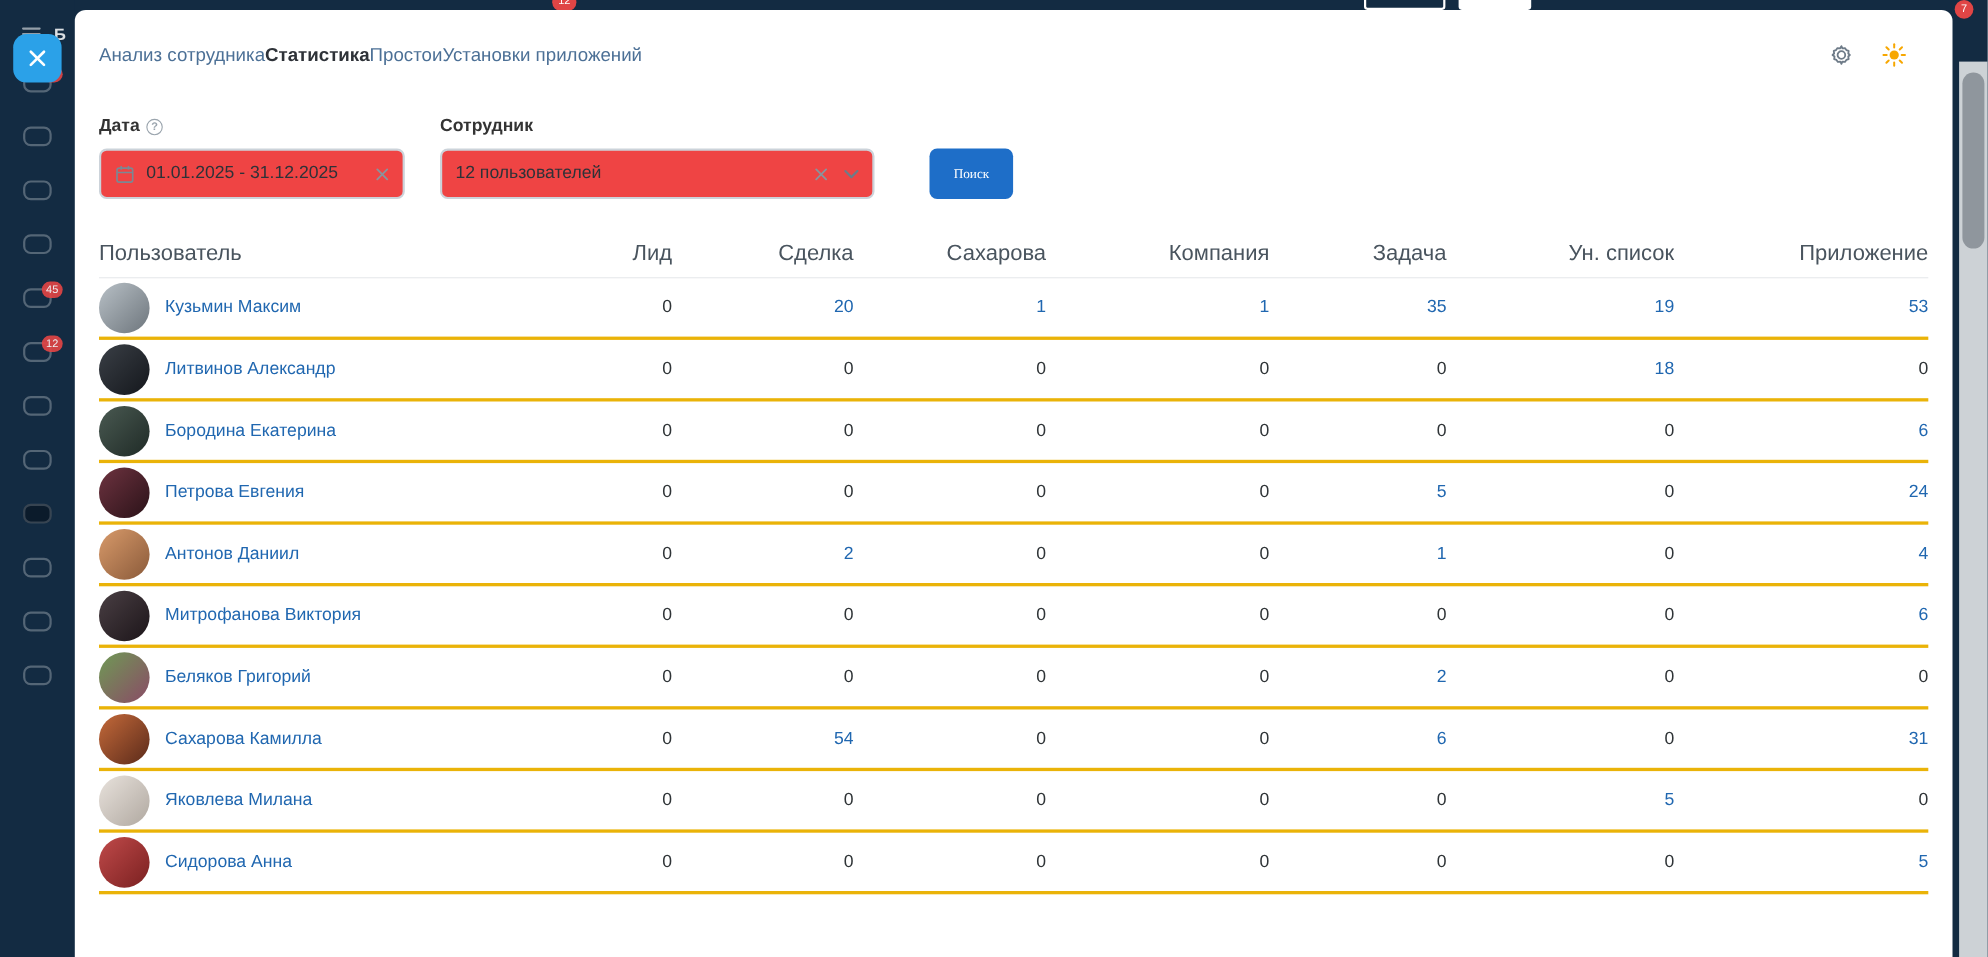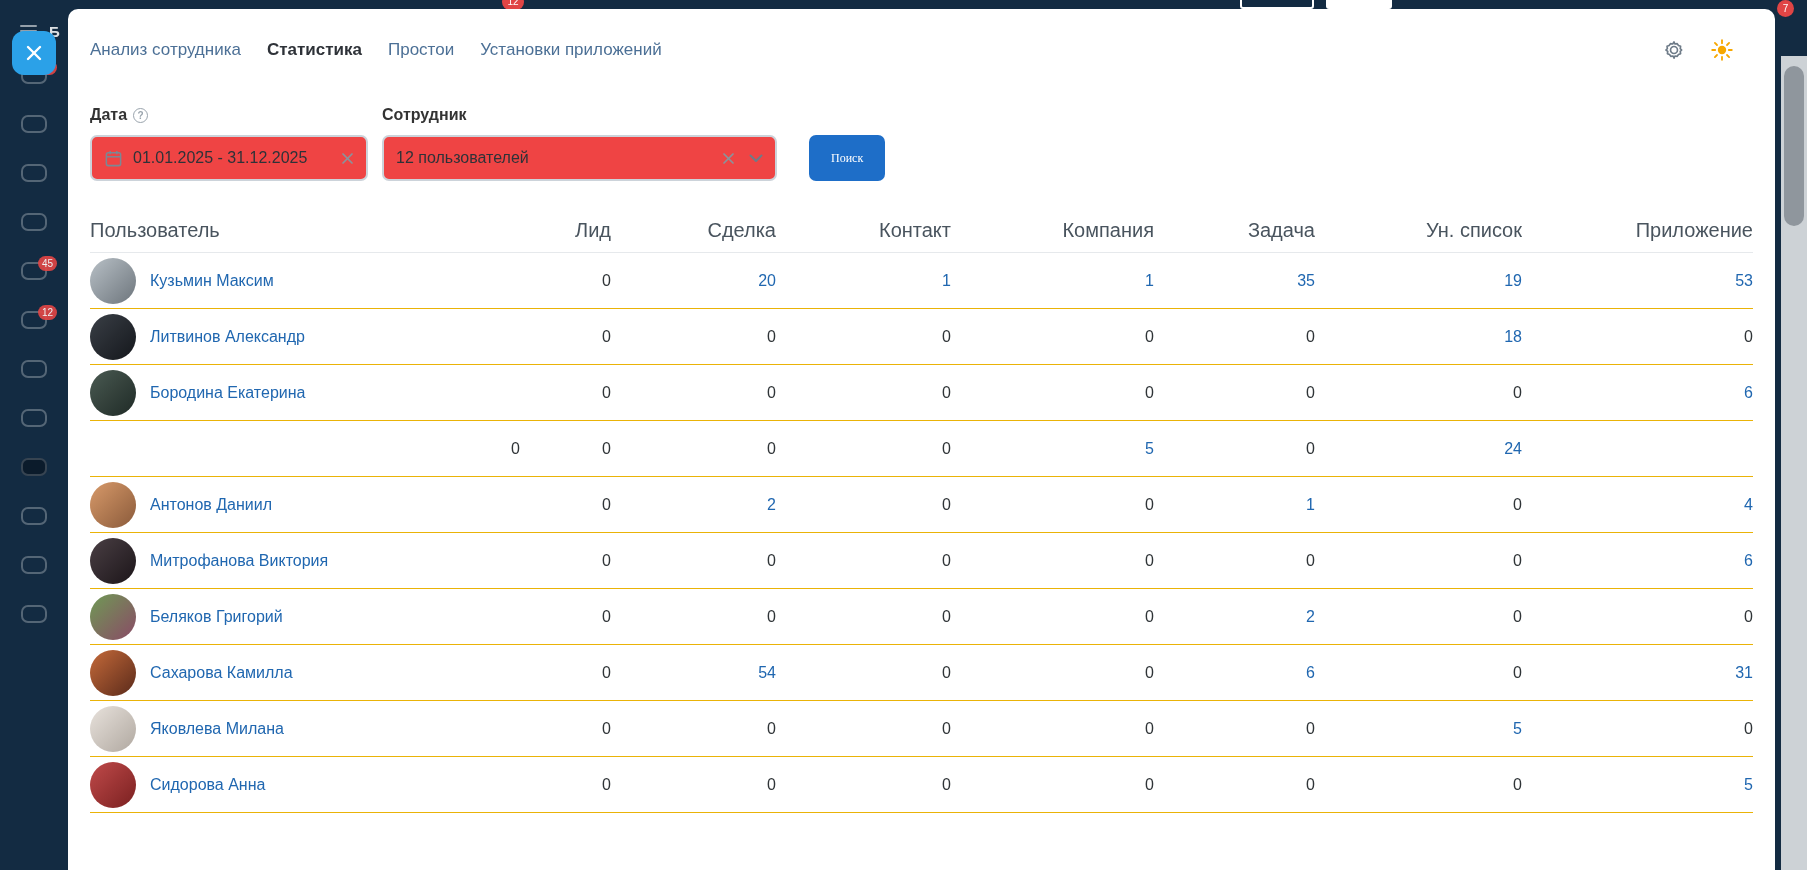--- a/index.html
+++ b/index.html
@@ -55,27 +55,27 @@
     position:absolute;left:12px;top:31px;width:44px;height:44px;z-index:3;
     background:var(--close);border:none;border-radius:12px;cursor:pointer;
     display:flex;align-items:center;justify-content:center;
   }
   
   .panel{
     position:absolute;left:68px;top:9px;right:32px;bottom:0;z-index:2;
     background:#fff;border-radius:10px 10px 0 0;padding:0 22px;
   }
   .tabs-row{display:flex;align-items:center;padding-top:26px;height:56px;}
-  .tabs{display:flex;gap:26px;align-items:center;}
+  .tabs{display:flex;align-items:center;}
   .tab{font-size:17px;color:#4c7096;cursor:pointer;text-decoration:none;white-space:nowrap;}
   .tab.active{color:#2e3238;font-weight:bold;}
   .tabs-right{margin-left:auto;display:flex;align-items:center;gap:22px;padding-right:18px;}
   .icon-btn{background:none;border:none;cursor:pointer;display:flex;align-items:center;justify-content:center;width:26px;height:26px;}
   
-  .filters{display:flex;gap:14px;margin-top:38px;align-items:flex-end;}
+  .filters{display:flex;gap:32px;margin-top:38px;align-items:flex-end;}
   .filter-group{display:flex;flex-direction:column;}
   .filter-label{font-size:16px;color:#333;font-weight:bold;height:24px;display:flex;align-items:center;gap:6px;margin-bottom:8px;}
   .help-circle{
     width:15px;height:15px;border:1.5px solid #9aa4ad;border-radius:50%;color:#9aa4ad;
     font-size:10px;font-weight:bold;display:inline-flex;align-items:center;justify-content:center;cursor:pointer;
   }
   .input-box{
     height:46px;border:2px solid #ccd3da;border-radius:7px;background:#ef4444;
     display:flex;align-items:center;padding:0 12px;gap:10px;
   }
@@ -91,21 +91,21 @@
   
   .stats-table{margin-top:28px;}
   .thead-row,.trow{
     display:grid;
     grid-template-columns:430px 91px 165px 175px 203px 161px 207px 1fr;
     align-items:center;
   }
   .thead-row{height:44px;border-bottom:1px solid #e6e9ec;}
   .th{font-size:20px;color:#49545e;}
   .num{text-align:right;}
-  .trow{height:56px;border-bottom:1px solid #eab308;}
+  .trow{height:56px;border-bottom:3px solid #eab308;}
   .name-cell{display:flex;align-items:center;gap:14px;}
   .avatar{width:46px;height:46px;border-radius:50%;flex:none;display:inline-block;}
   .user-link{font-size:16px;color:var(--link);text-decoration:none;cursor:pointer;}
   .cell{font-size:16px;}
   .cell.zero{color:#2f3437;}
   .cell.pos{color:var(--link);cursor:pointer;}
 </style>
 </head>
 <body>
 
@@ -240,21 +240,21 @@
     </div>
 
     <button class="search-btn">Поиск</button>
   </section>
 
   <section class="stats-table">
     <div class="thead-row">
         <div class="th">Пользователь</div>
         <div class="th num">Лид</div>
         <div class="th num">Сделка</div>
-        <div class="th num">Контакт</div>
+        <div class="th num">Сахарова</div>
         <div class="th num">Компания</div>
         <div class="th num">Задача</div>
         <div class="th num">Ун. список</div>
         <div class="th num">Приложение</div>
       </div>
     <div>
         <div class="trow">
           <div class="cell name-cell">
             <span class="avatar" style="background: linear-gradient(135deg, rgb(184, 192, 198), rgb(109, 117, 124));"></span>
             <a class="user-link">Кузьмин Максим</a>
@@ -287,20 +287,24 @@
           </div>
           <div class="cell num zero">0</div>
           <div class="cell num zero">0</div>
           <div class="cell num zero">0</div>
           <div class="cell num zero">0</div>
           <div class="cell num zero">0</div>
           <div class="cell num zero">0</div>
           <div class="cell num pos">6</div>
         </div>
         <div class="trow">
+          <div class="cell name-cell">
+            <span class="avatar" style="background: linear-gradient(135deg, rgb(110, 51, 64), rgb(42, 18, 24));"></span>
+            <a class="user-link">Петрова Евгения</a>
+          </div>
           <div class="cell num zero">0</div>
           <div class="cell num zero">0</div>
           <div class="cell num zero">0</div>
           <div class="cell num zero">0</div>
           <div class="cell num pos">5</div>
           <div class="cell num zero">0</div>
           <div class="cell num pos">24</div>
         </div>
         <div class="trow">
           <div class="cell name-cell">

